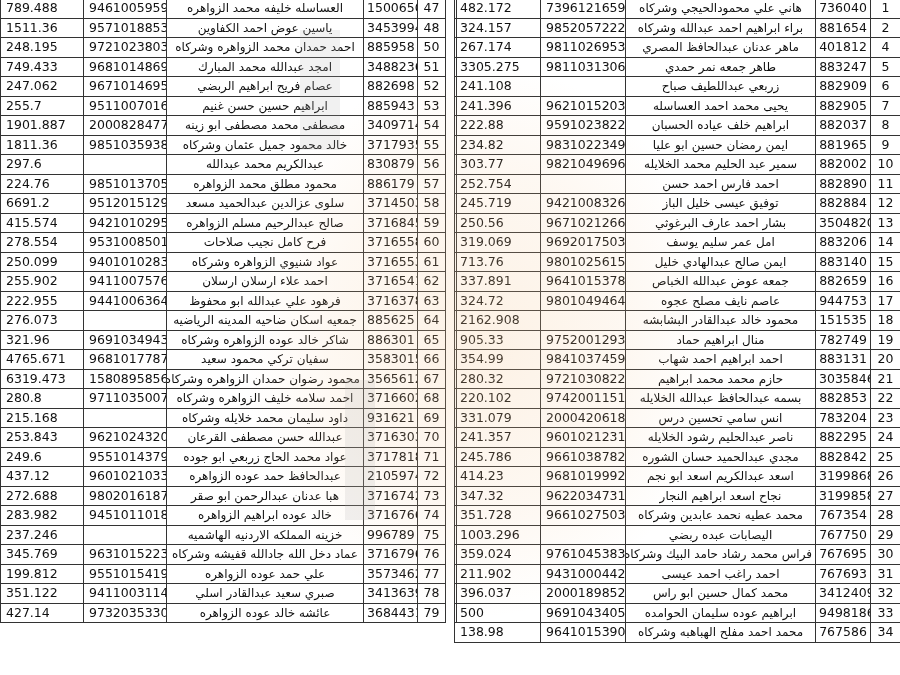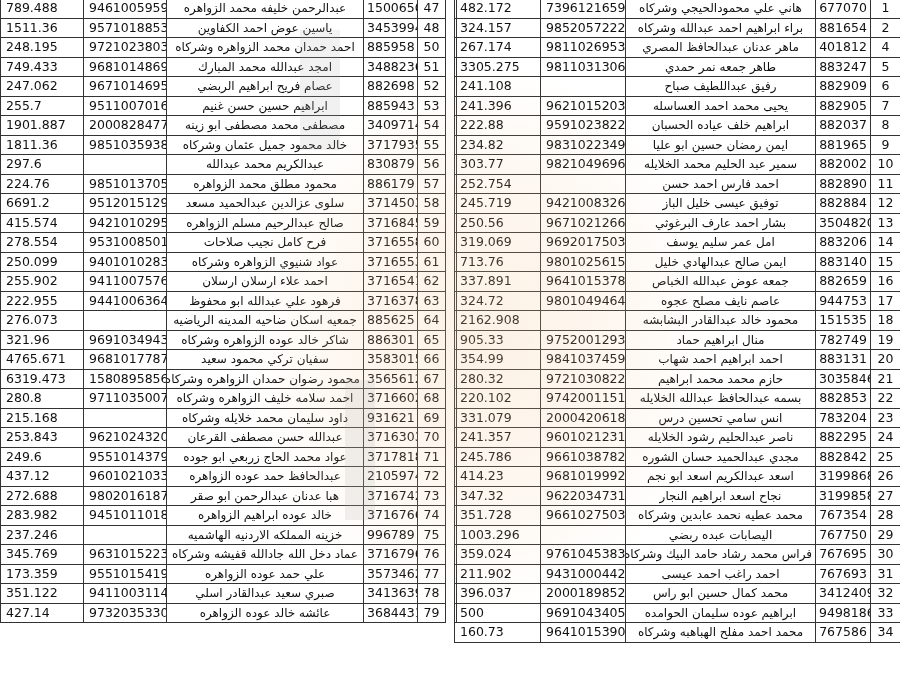--- a/index.html
+++ b/index.html
@@ -43,21 +43,21 @@
         <col style="width:83px">
         <col style="width:197px">
         <col style="width:54px">
         <col style="width:28px">
         <col style="width:11px">
     </colgroup>
     <tbody id="left-body">
         <tr>
     <td class="num">789.488</td>
     <td class="num">9461005959</td>
-    <td class="name">عبدالرحمن خليفه محمد الزواهره</td>
+    <td class="name">العساسله خليفه محمد الزواهره</td>
     <td>1500650</td>
     <td class="idx">47</td>
   <td class="gap"></td>
         </tr>
         <tr>
     <td class="num">1511.36</td>
     <td class="num">9571018853</td>
     <td class="name">ياسين عوض احمد الكفاوين</td>
     <td>3453994</td>
     <td class="idx">48</td>
@@ -273,21 +273,21 @@
         </tr>
         <tr>
     <td class="num">345.769</td>
     <td class="num">9631015223</td>
     <td class="name">عماد دخل الله جادالله قفيشه وشركاه</td>
     <td>3716796</td>
     <td class="idx">76</td>
   <td class="gap"></td>
         </tr>
         <tr>
-    <td class="num">173.359</td>
+    <td class="num">199.812</td>
     <td class="num">9551015419</td>
     <td class="name">علي حمد عوده الزواهره</td>
     <td>3573462</td>
     <td class="idx">77</td>
   <td class="gap"></td>
         </tr>
         <tr>
     <td class="num">351.122</td>
     <td class="num">9411003114</td>
     <td class="name">صبري سعيد عبدالقادر اسلي</td>
@@ -311,21 +311,21 @@
         <col style="width:85px">
         <col style="width:190px">
         <col style="width:55px">
         <col style="width:30px">
     </colgroup>
     <tbody id="right-body">
         <tr>
     <td class="num">482.172</td>
     <td class="num">7396121659</td>
     <td class="name">هاني علي محمودالحيجي وشركاه</td>
-    <td>677070</td>
+    <td>736040</td>
     <td class="idx">1</td>
   </tr>
         <tr>
     <td class="num">324.157</td>
     <td class="num">9852057222</td>
     <td class="name">براء ابراهيم احمد عبدالله وشركاه</td>
     <td>881654</td>
     <td class="idx">2</td>
   </tr>
         <tr>
@@ -338,21 +338,21 @@
         <tr>
     <td class="num">3305.275</td>
     <td class="num">9811031306</td>
     <td class="name">طاهر جمعه نمر حمدي</td>
     <td>883247</td>
     <td class="idx">5</td>
   </tr>
         <tr>
     <td class="num">241.108</td>
     <td class="num"></td>
-    <td class="name">رفيق عبداللطيف صباح</td>
+    <td class="name">زربعي عبداللطيف صباح</td>
     <td>882909</td>
     <td class="idx">6</td>
   </tr>
         <tr>
     <td class="num">241.396</td>
     <td class="num">9621015203</td>
     <td class="name">يحيى محمد احمد العساسله</td>
     <td>882905</td>
     <td class="idx">7</td>
   </tr>
@@ -532,21 +532,21 @@
     <td class="idx">32</td>
   </tr>
         <tr>
     <td class="num">500</td>
     <td class="num">9691043405</td>
     <td class="name">ابراهيم عوده سليمان الحوامده</td>
     <td>9498186</td>
     <td class="idx">33</td>
   </tr>
         <tr>
-    <td class="num">160.73</td>
+    <td class="num">138.98</td>
     <td class="num">9641015390</td>
     <td class="name">محمد احمد مفلح الهباهبه وشركاه</td>
     <td>767586</td>
     <td class="idx">34</td>
   </tr>
       </tbody>
   </table>
 </div>
 
 <div class="watermark"></div>

